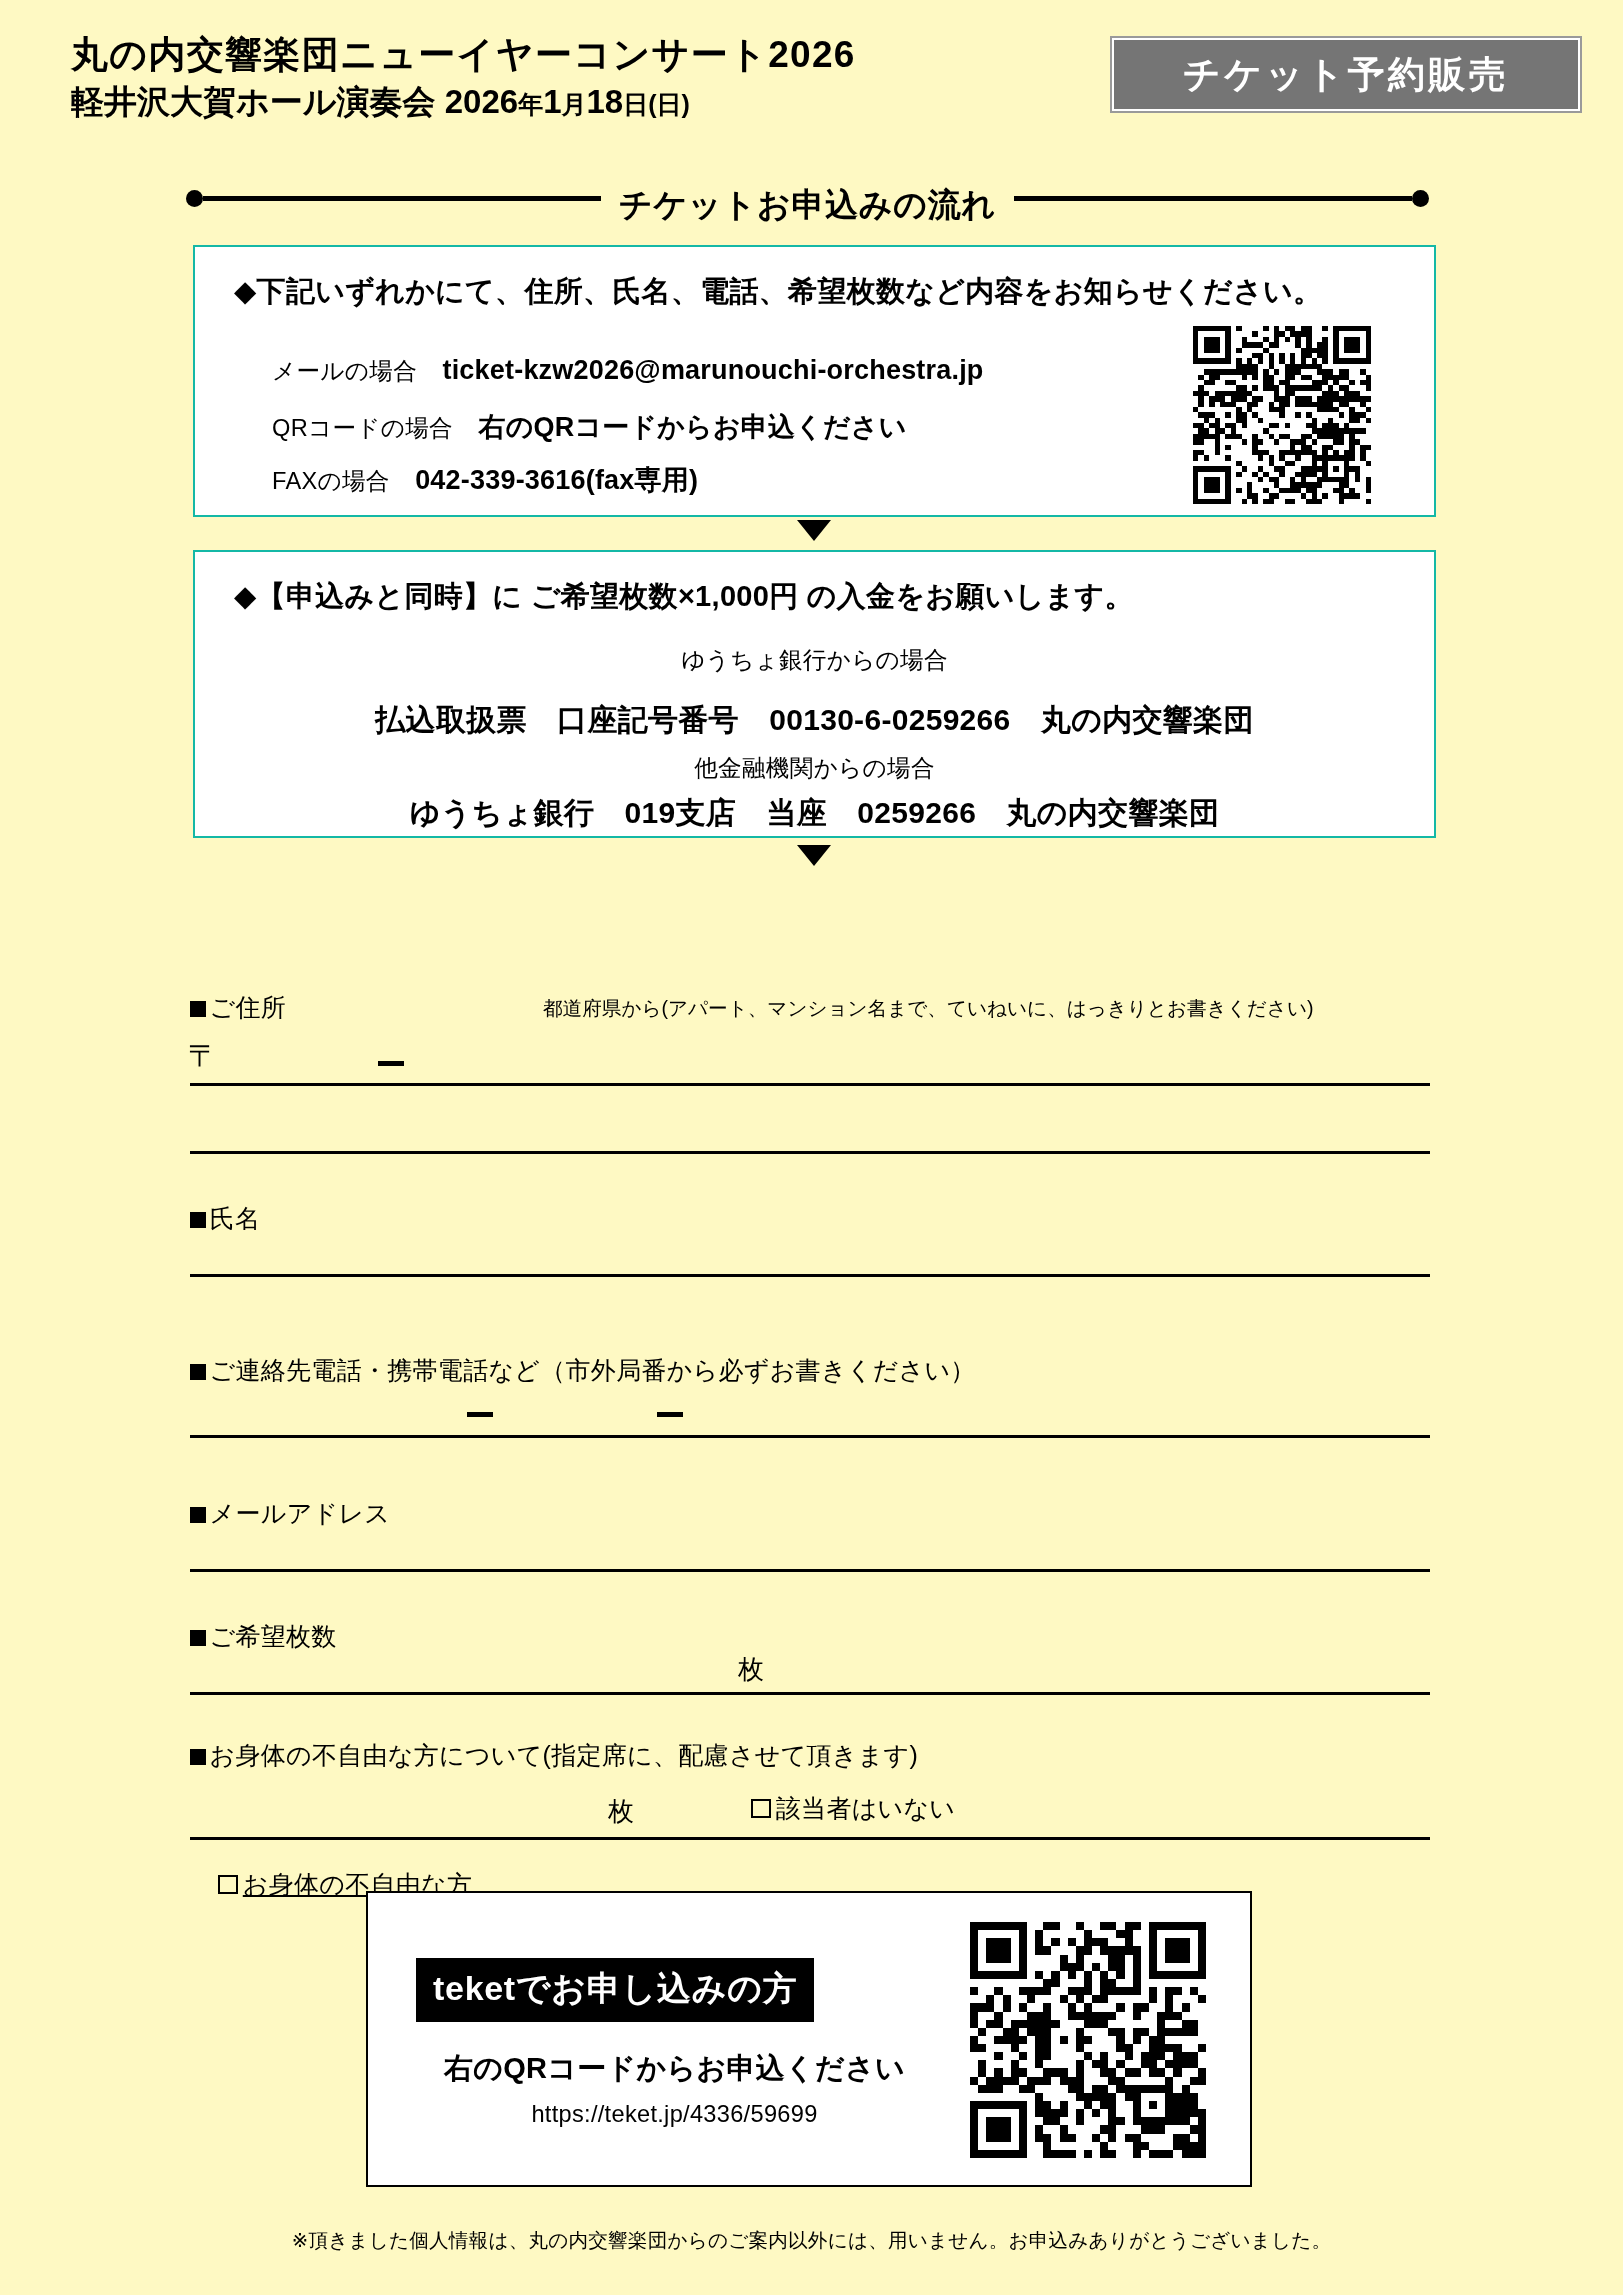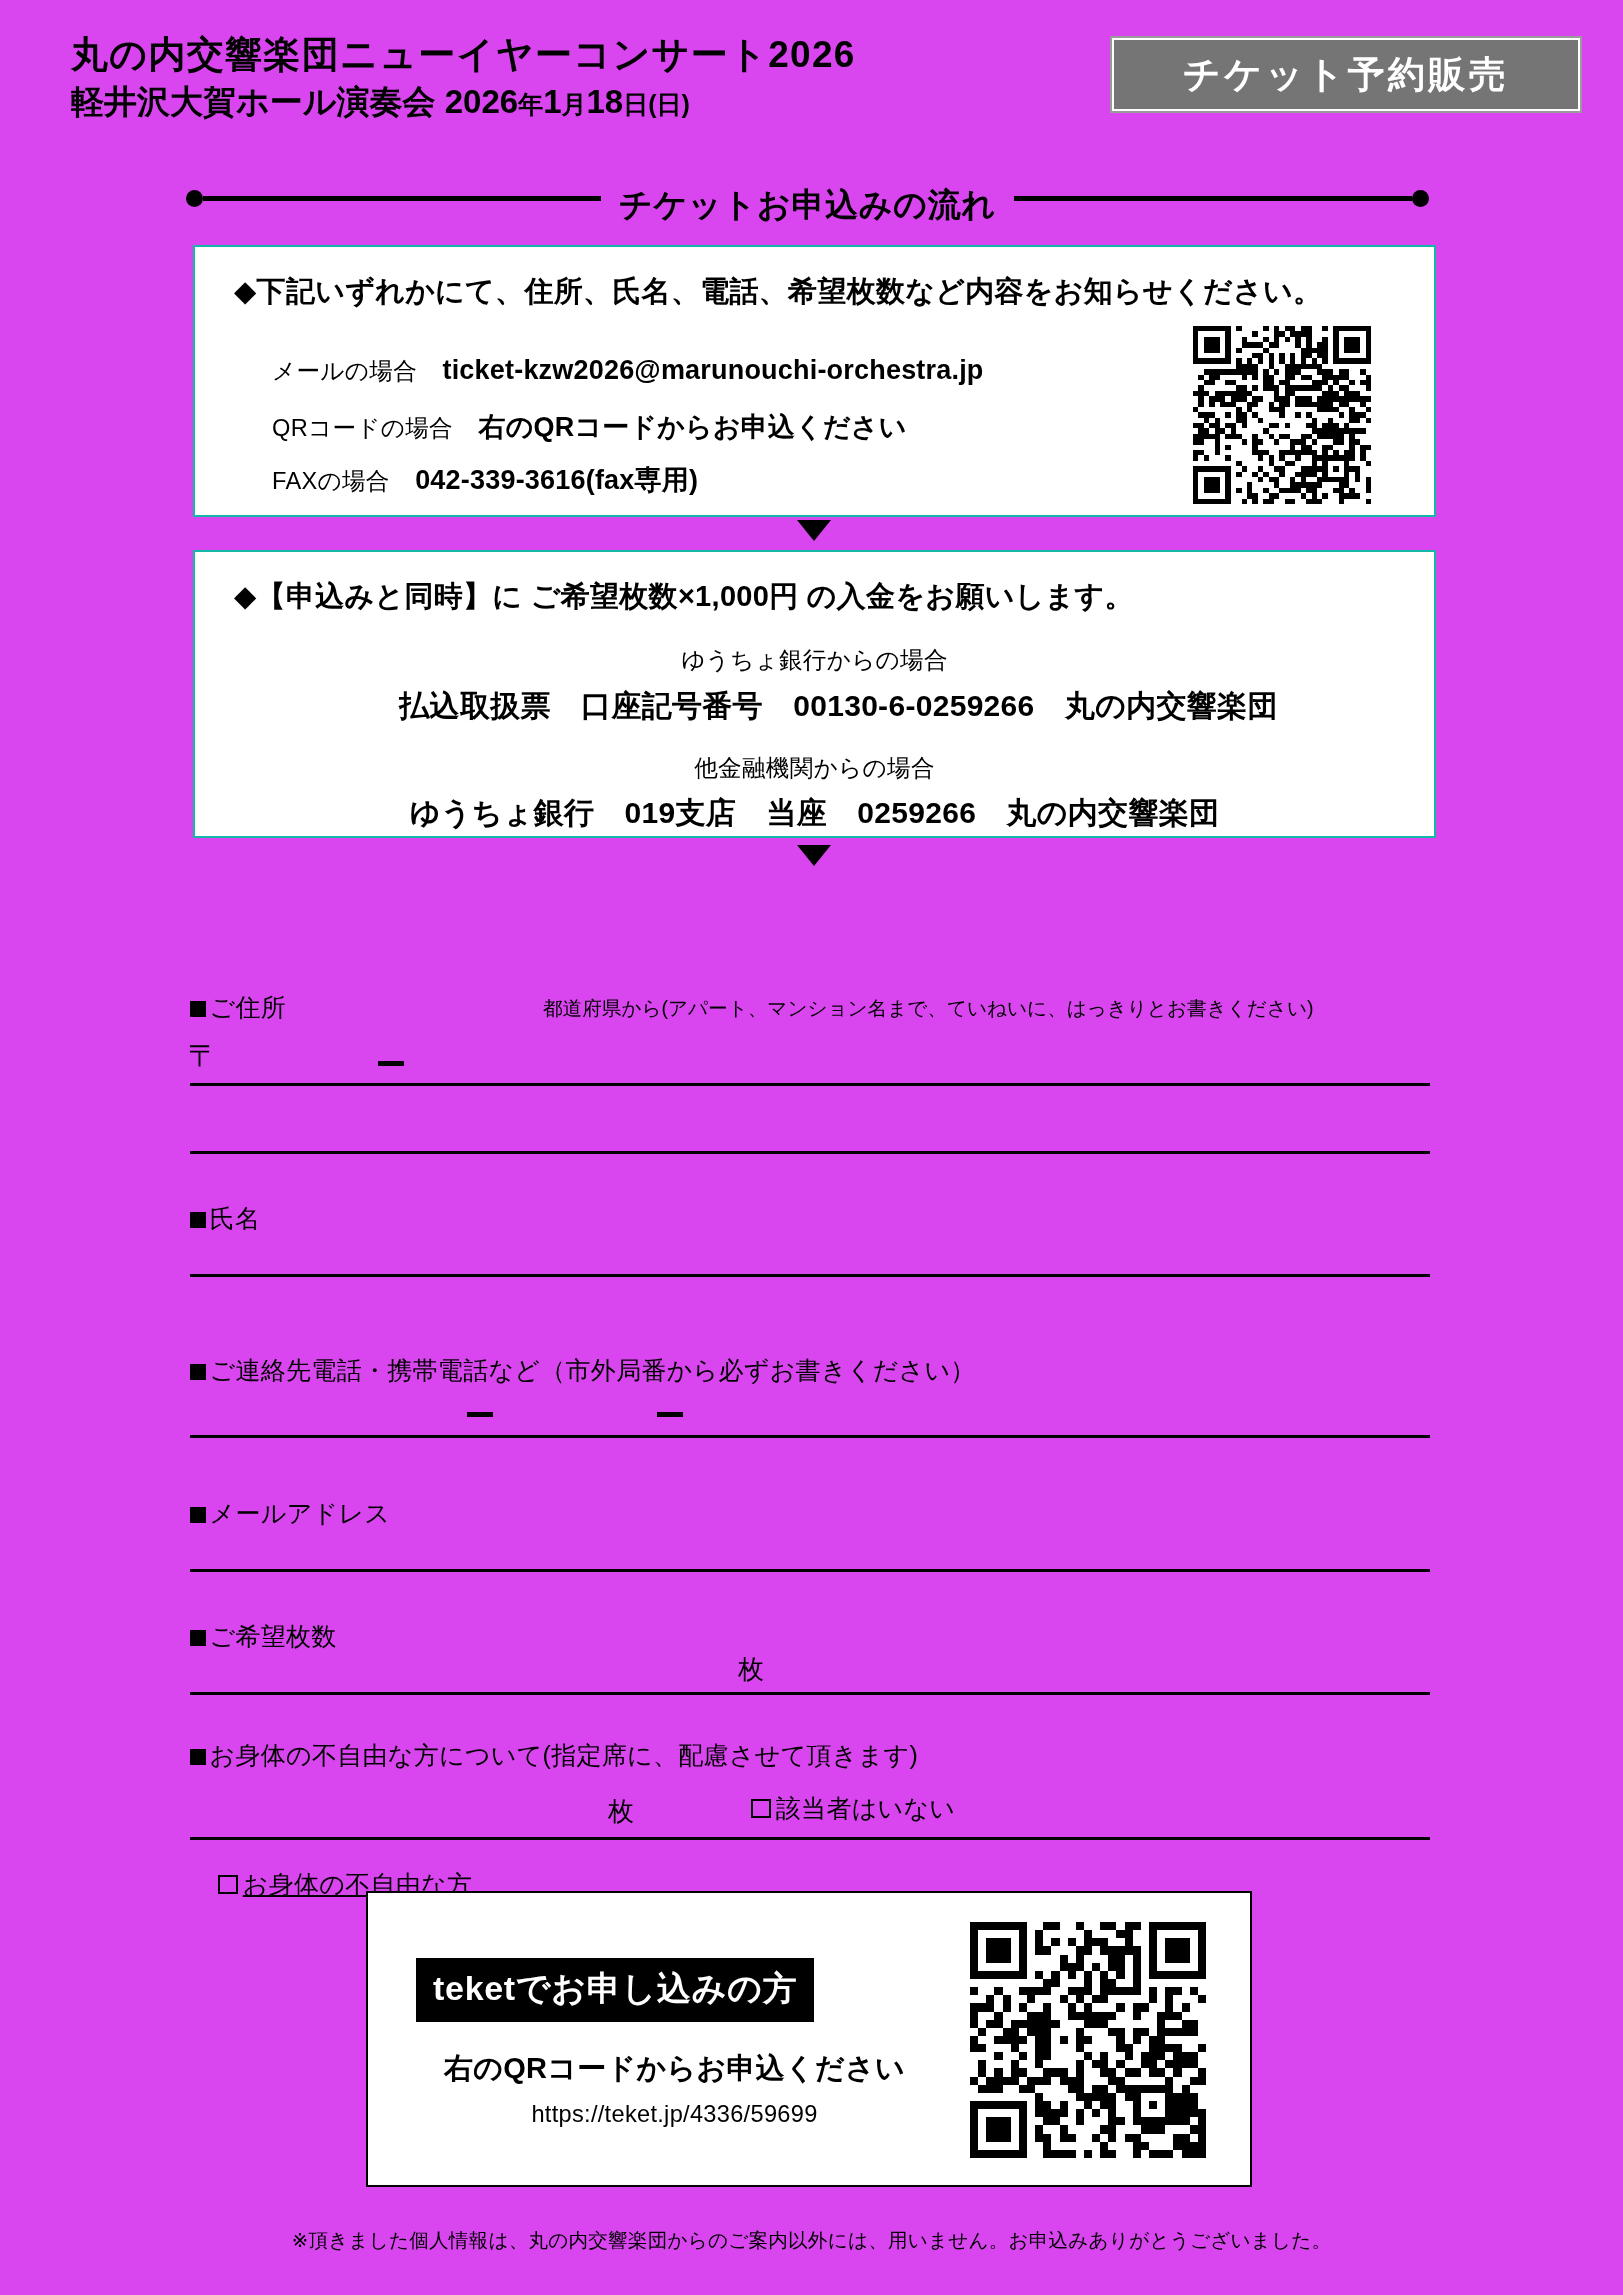--- a/index.html
+++ b/index.html
@@ -8,21 +8,21 @@
     background: #ffffff;
   }
   body {
     font-family: "Liberation Sans", "DejaVu Sans", sans-serif;
     color: #000000;
   }
   #page {
     position: relative;
     width: 1623px;
     height: 2295px;
-    background: #d946ef;
+    background: #fef9c3;
     overflow: hidden;
   }
 
   
   #header-block {
     position: absolute;
     left: 71px;
     top: 34px;
     width: 1021px;
   }
@@ -154,21 +154,21 @@
   .center-line {
     position: absolute;
     width: 100%;
     text-align: center;
     font-size: 30px;
     font-weight: bold;
     white-space: nowrap;
     letter-spacing: 0.3px;
   }
   #box2-note1 { top: 92px; }
-  #box2-acct1 { top: 134px; padding-left: 24px; }
+  #box2-acct1 { top: 148px; }
   #box2-note2 { top: 200px; }
   #box2-acct2 { top: 241px; }
 
   #box3-text {
     position: absolute;
     left: 0; top: 0;
     width: 100%; height: 100%;
     display: flex;
     align-items: center;
     justify-content: center;

